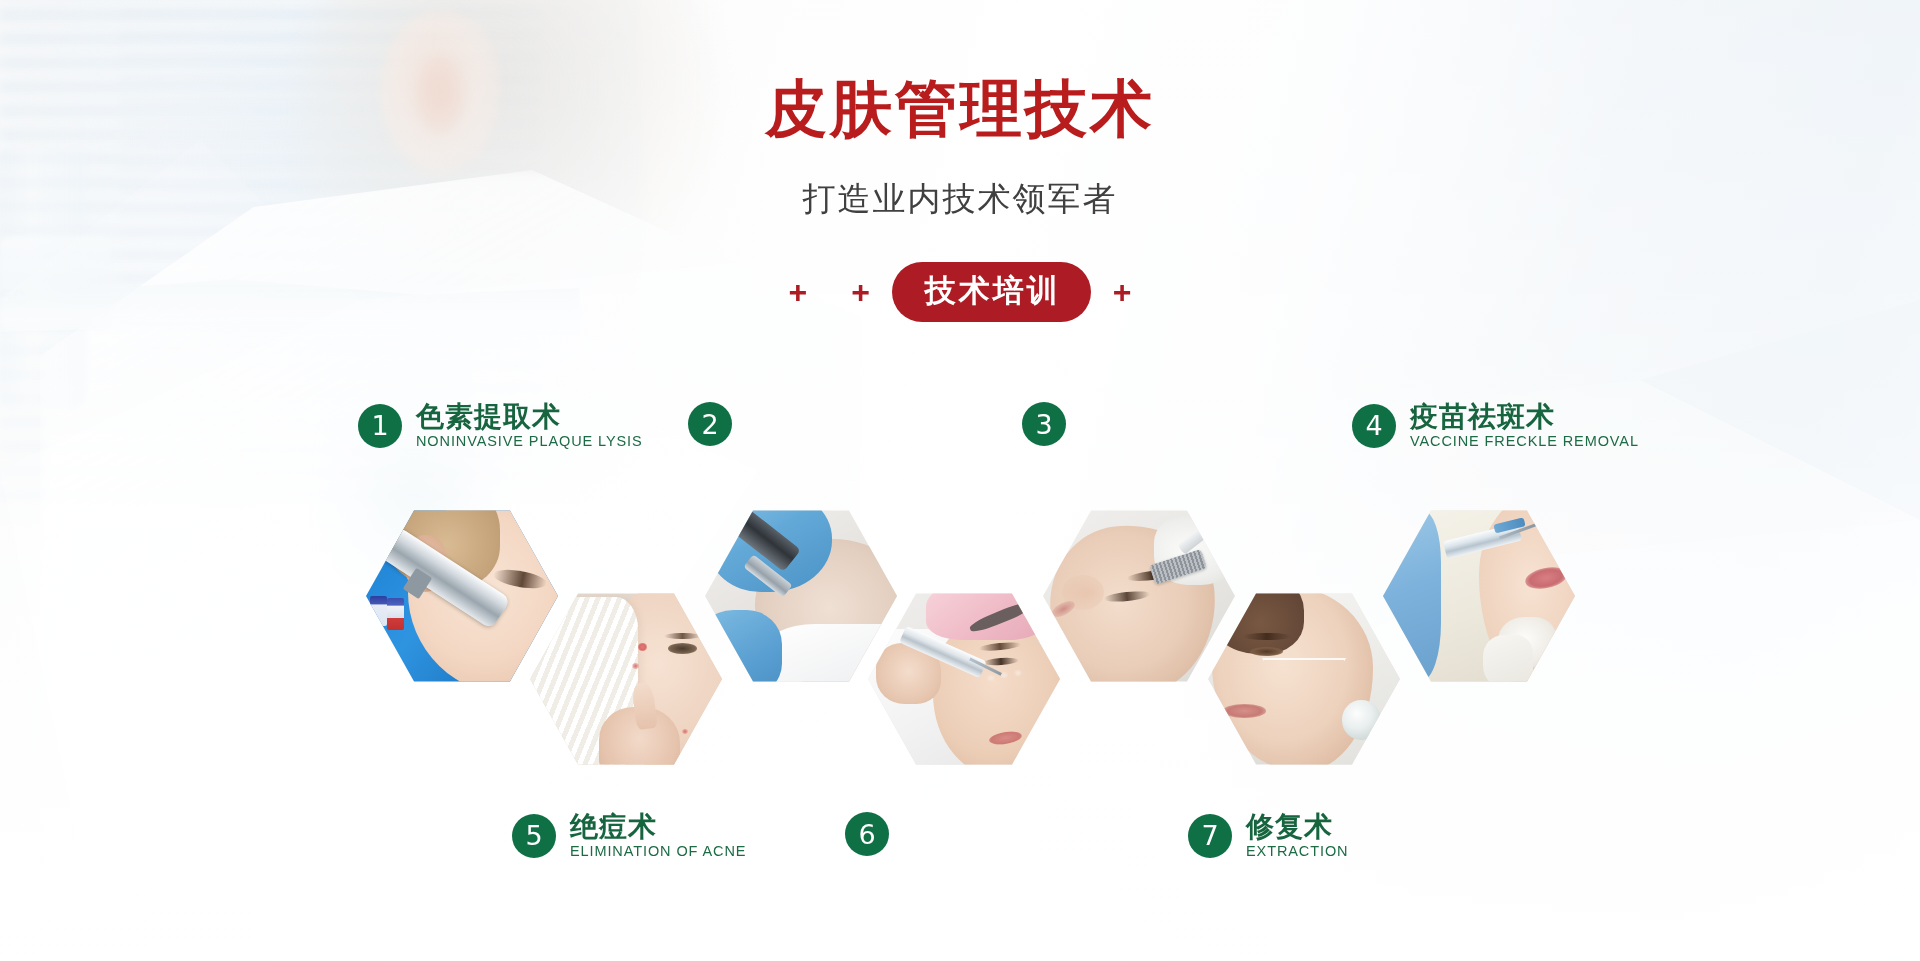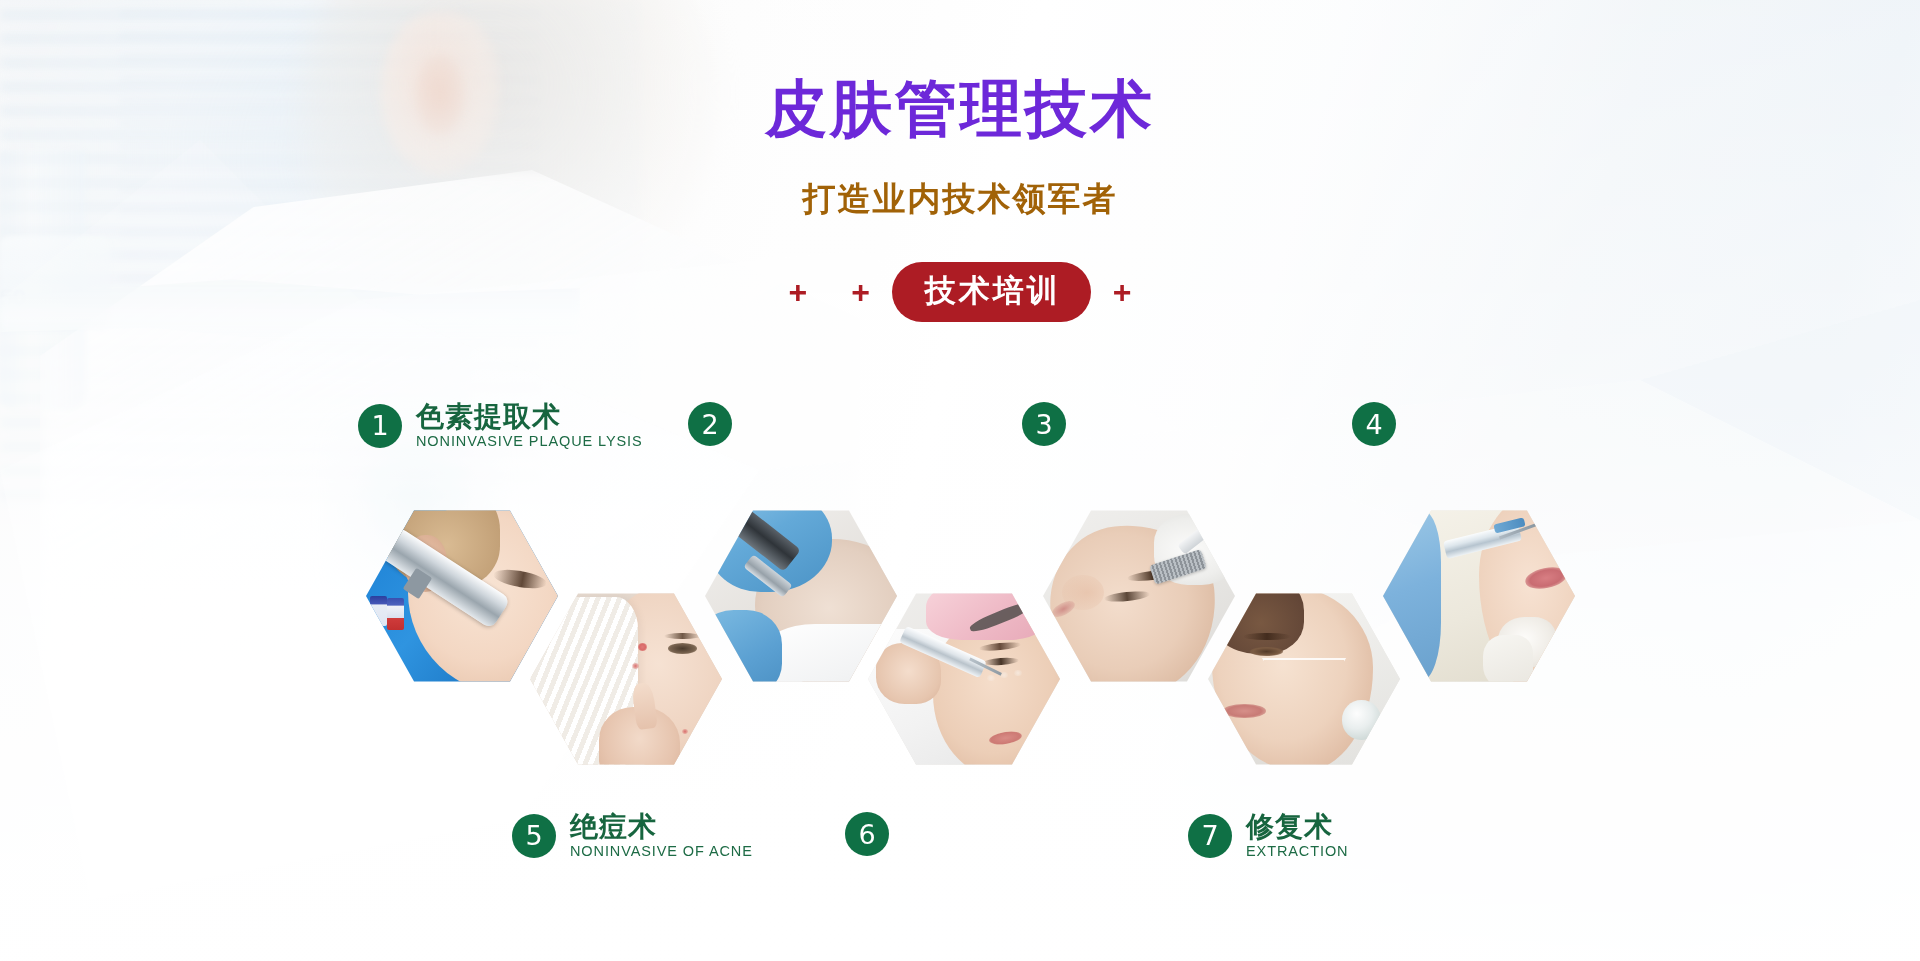--- a/index.html
+++ b/index.html
@@ -161,32 +161,32 @@
   }
 
   .title {
     position: absolute;
     top: 78px;
     left: 0; right: 0;
     text-align: center;
     font-size: 62px;
     font-weight: 700;
     letter-spacing: 3px;
-    color: #6d28d9;
+    color: #b91c1c;
     line-height: 1;
   }
   .subtitle {
     position: absolute;
     top: 182px;
     left: 0; right: 0;
     text-align: center;
     font-size: 33px;
-    font-weight: 700;
+    font-weight: 400;
     letter-spacing: 2px;
-    color: #a16207;
+    color: #404040;
     line-height: 1;
   }
 
   .pill-row {
     position: absolute;
     top: 262px;
     left: 0; right: 0;
     display: flex;
     justify-content: center;
     align-items: center;
@@ -651,20 +651,24 @@
     <div class="label" style="left:688px; top:402px;">
       <div class="num">2</div>
     </div>
 
     <div class="label" style="left:1022px; top:402px;">
       <div class="num">3</div>
     </div>
 
     <div class="label" style="left:1352px; top:402px;">
       <div class="num">4</div>
+      <div class="label-text">
+        <div class="label-cn">疫苗祛斑术</div>
+        <div class="label-en">VACCINE FRECKLE REMOVAL</div>
+      </div>
     </div>
 
     <div class="hex" style="left:366px; top:507px; width:192px; height:178px;">
       <div class="hex-inner">
         <div class="ph p1-bg"></div>
         <div class="ph p1-face"></div>
         <div class="ph p1-hair"></div>
         <div class="ph p1-ear"></div>
         <div class="ph p1-lash"></div>
         <div class="ph p1-device"></div>
@@ -760,21 +764,21 @@
         <div class="ph p7-syr"></div>
         <div class="ph p7-plunger"></div>
         <div class="ph p7-needle"></div>
       </div>
     </div>
 
     <div class="label" style="left:512px; top:812px;">
       <div class="num">5</div>
       <div class="label-text">
         <div class="label-cn">绝痘术</div>
-        <div class="label-en">NONINVASIVE OF ACNE</div>
+        <div class="label-en">ELIMINATION OF ACNE</div>
       </div>
     </div>
 
     <div class="label" style="left:845px; top:812px;">
       <div class="num">6</div>
     </div>
 
     <div class="label" style="left:1188px; top:812px;">
       <div class="num">7</div>
       <div class="label-text">

